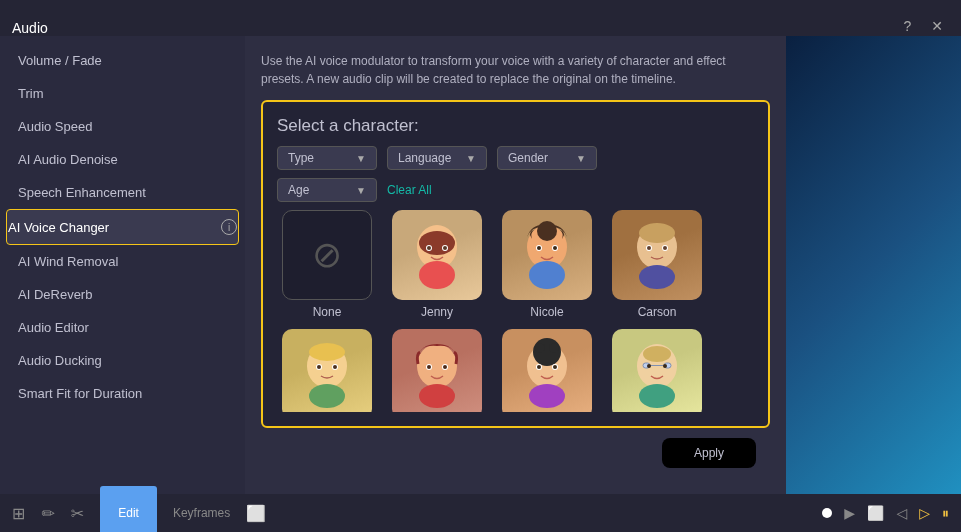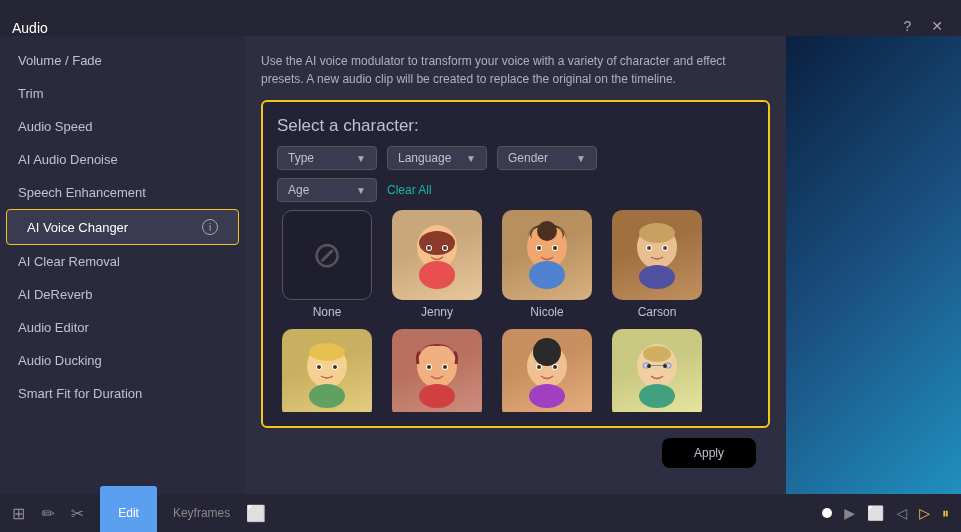--- a/index.html
+++ b/index.html
@@ -63,21 +63,21 @@
       display: flex;
       align-items: center;
       justify-content: space-between;
     }
     .sidebar-item.active {
       background: #3a3a50;
       color: #fff;
       border: 1.5px solid #f5c518;
       border-radius: 4px;
       margin: 0 6px;
-      padding: 9px 20px;
+      padding: 9px 1px;
     }
     .info-icon {
       width: 16px;
       height: 16px;
       border-radius: 50%;
       border: 1.5px solid #aaa;
       display: inline-flex;
       align-items: center;
       justify-content: center;
       font-size: 10px;
@@ -294,21 +294,21 @@
 
 <div class="main-content">
 
   <div class="sidebar">
   <div class="sidebar-item">Volume / Fade</div>
       <div class="sidebar-item">Trim</div>
       <div class="sidebar-item">Audio Speed</div>
       <div class="sidebar-item">AI Audio Denoise</div>
       <div class="sidebar-item">Speech Enhancement</div>
       <div class="sidebar-item active">AI Voice Changer<span class="info-icon">i</span></div>
-      <div class="sidebar-item">AI Clear Removal</div>
+      <div class="sidebar-item">AI Wind Removal</div>
       <div class="sidebar-item">AI DeReverb</div>
       <div class="sidebar-item">Audio Editor</div>
       <div class="sidebar-item">Audio Ducking</div>
       <div class="sidebar-item">Smart Fit for Duration</div>
     </div>
 
   <div class="dialog-area">
     <p class="dialog-desc">Use the AI voice modulator to transform your voice with a variety of character and effect presets. A new audio clip will be created to replace the original on the timeline.</p>
 
     <div class="char-panel">

